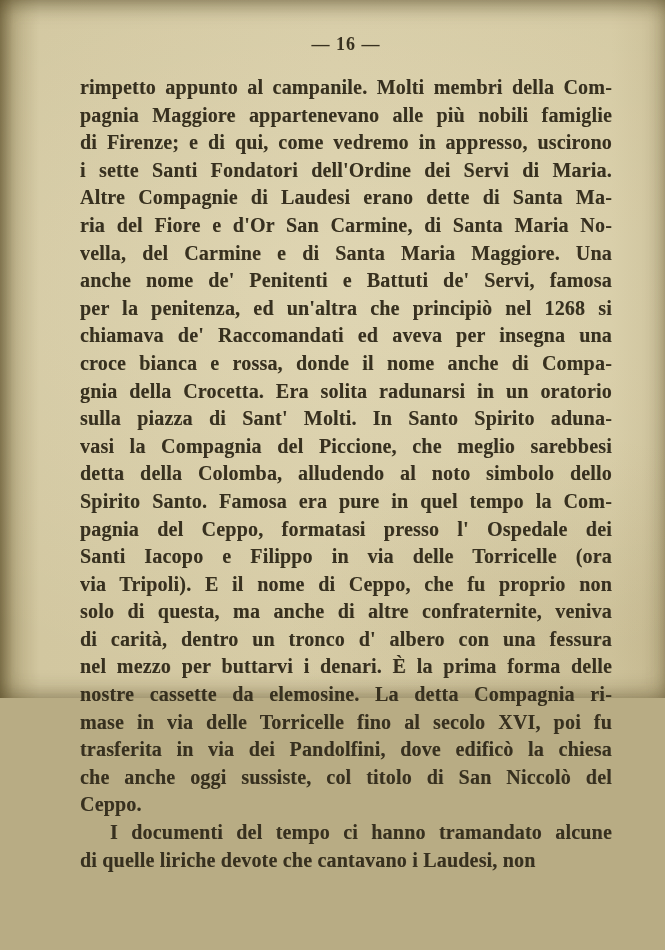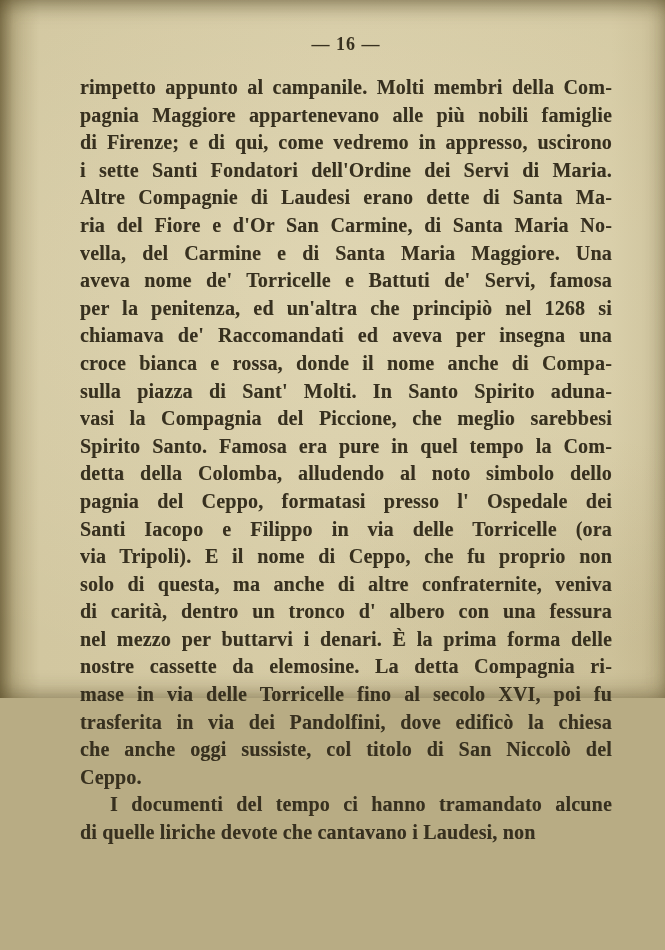--- a/index.html
+++ b/index.html
@@ -80,28 +80,29 @@
   <div class="page-text">
 
     <div class="paragraph">
       <div class="line">rimpetto appunto al campanile. Molti membri della Com-</div>
       <div class="line">pagnia Maggiore appartenevano alle più nobili famiglie</div>
       <div class="line">di Firenze; e di qui, come vedremo in appresso, uscirono</div>
       <div class="line">i sette Santi Fondatori dell'Ordine dei Servi di Maria.</div>
       <div class="line">Altre Compagnie di Laudesi erano dette di Santa Ma-</div>
       <div class="line">ria del Fiore e d'Or San Carmine, di Santa Maria No-</div>
       <div class="line">vella, del Carmine e di Santa Maria Maggiore. Una</div>
-      <div class="line">aveva nome de' Torricelle e Battuti de' Servi, famosa</div>
+      <div class="line">anche nome de' Penitenti e Battuti de' Servi, famosa</div>
       <div class="line">per la penitenza, ed un'altra che principiò nel 1268 si</div>
       <div class="line">chiamava de' Raccomandati ed aveva per insegna una</div>
       <div class="line">croce bianca e rossa, donde il nome anche di Compa-</div>
+      <div class="line">gnia della Crocetta. Era solita radunarsi in un oratorio</div>
       <div class="line">sulla piazza di Sant' Molti. In Santo Spirito aduna-</div>
       <div class="line">vasi la Compagnia del Piccione, che meglio sarebbesi</div>
+      <div class="line">detta della Colomba, alludendo al noto simbolo dello</div>
       <div class="line">Spirito Santo. Famosa era pure in quel tempo la Com-</div>
-      <div class="line">detta della Colomba, alludendo al noto simbolo dello</div>
       <div class="line">pagnia del Ceppo, formatasi presso l' Ospedale dei</div>
       <div class="line">Santi Iacopo e Filippo in via delle Torricelle (ora</div>
       <div class="line">via Tripoli). E il nome di Ceppo, che fu proprio non</div>
       <div class="line">solo di questa, ma anche di altre confraternite, veniva</div>
       <div class="line">di carità, dentro un tronco d' albero con una fessura</div>
       <div class="line">nel mezzo per buttarvi i denari. È la prima forma delle</div>
       <div class="line">nostre cassette da elemosine. La detta Compagnia ri-</div>
       <div class="line">mase in via delle Torricelle fino al secolo XVI, poi fu</div>
       <div class="line">trasferita in via dei Pandolfini, dove edificò la chiesa</div>
       <div class="line">che anche oggi sussiste, col titolo di San Niccolò del</div>

